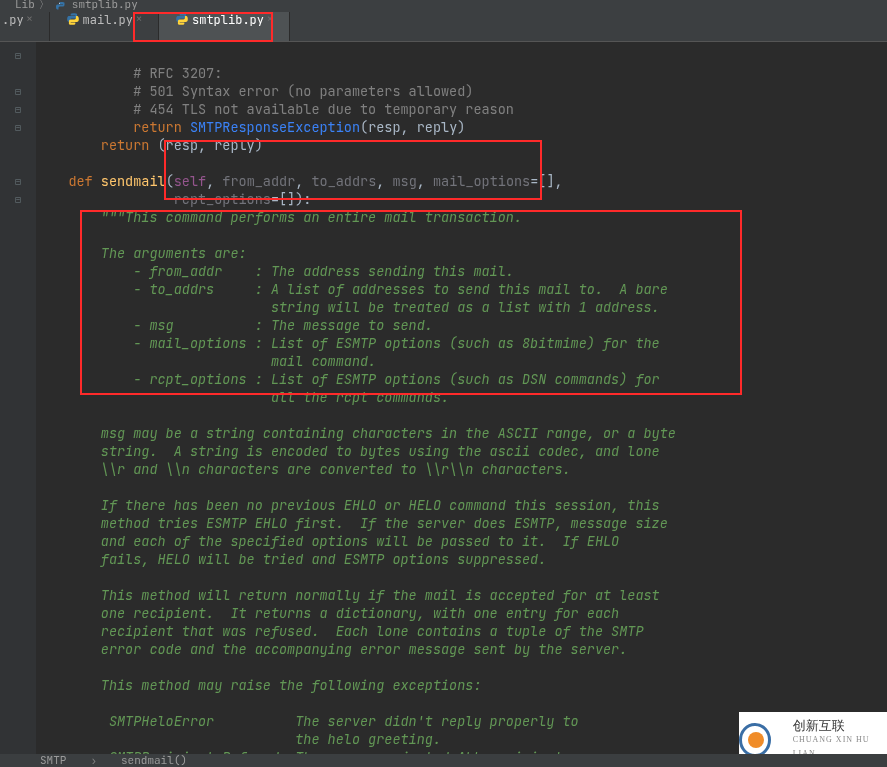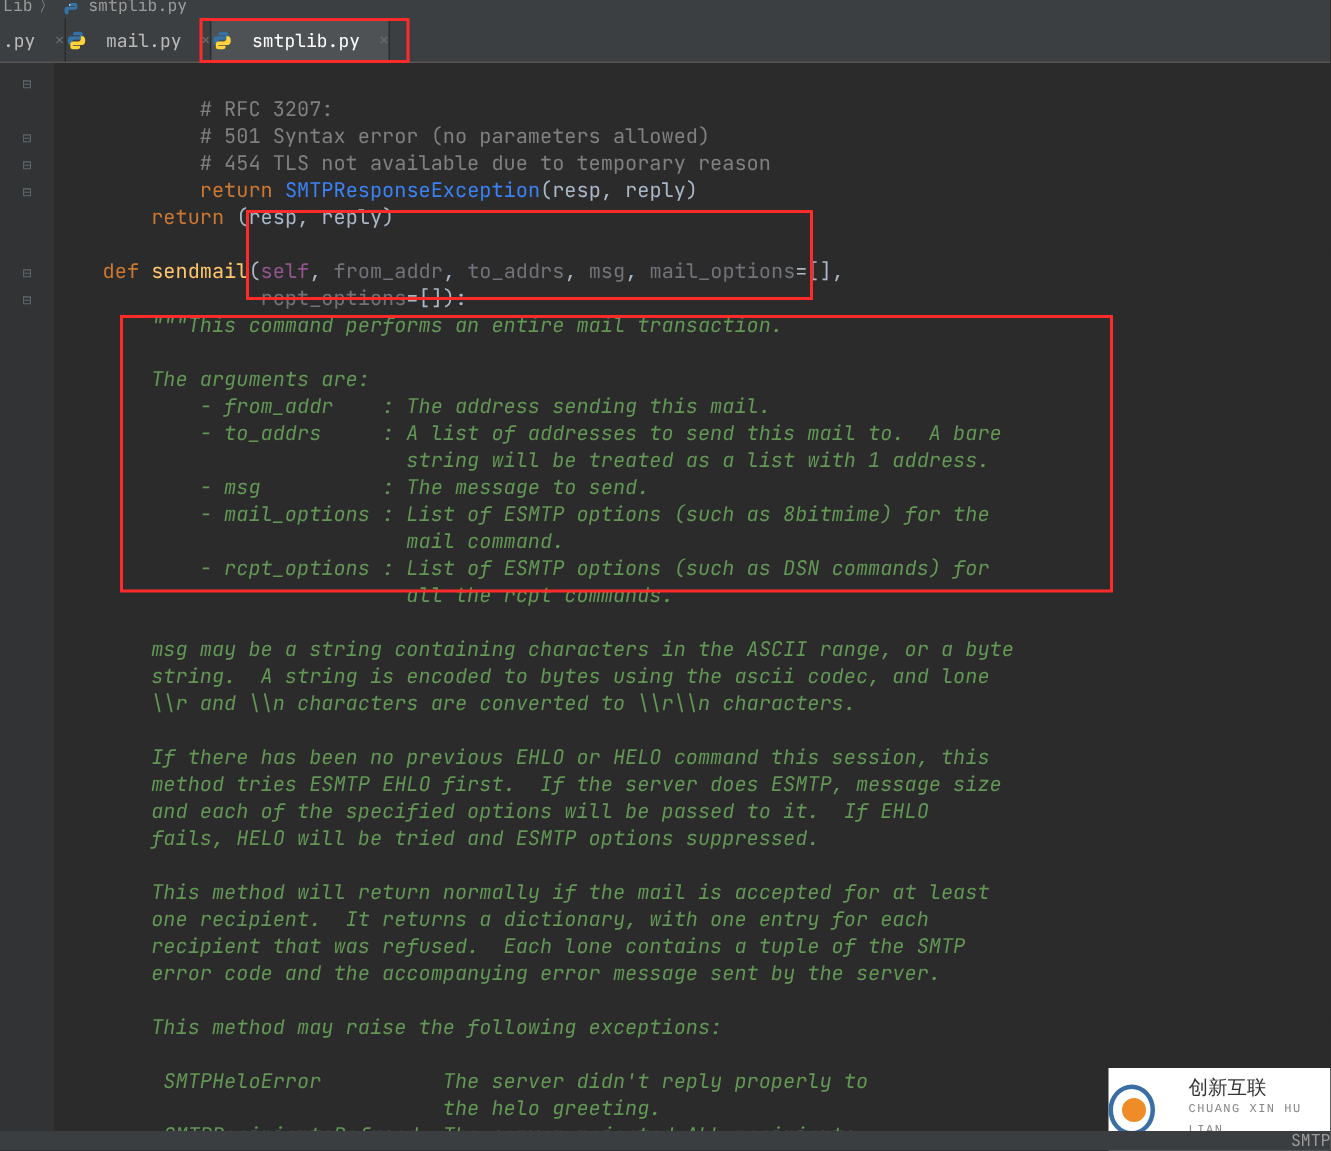--- a/index.html
+++ b/index.html
@@ -11,43 +11,43 @@
     overflow: hidden;
     width: 887px;
     height: 767px;
     position: relative;
   }
   .breadcrumb {
     height: 12px;
     background: #3c3f41;
     color: #9a9a9a;
     font-size: 11px;
-    padding-left: 2px;
+    padding-left: 15px;
     display: flex;
     align-items: flex-start;
     line-height: 8px;
   }
   .breadcrumb span { margin-right: 4px;}
   .tabbar {
     height: 30px;
     background: #3c3f41;
     display: flex;
     align-items: stretch;
     border-bottom: 1px solid #555;
     position: relative;
   }
   .tab {
     display: flex;
-    align-items: center;
-    padding: 0 0;
+    align-items: flex-start;
+    padding: 0 16px;
     color: #bbbbbb;
     font-size: 12px;
     border-right: 1px solid #2b2b2b;
     cursor: pointer;
-    gap: 13px;
+    gap: 3px;
   }
   .tab .close { color:#6e6e6e; font-size:10px;}
   .tab.active {
     background: #4e5254;
     color: #fff;
   }
   .red-box {
     position: absolute;
     border: 2px solid #ff2a2a;
     pointer-events: none;
@@ -101,42 +101,41 @@
     position:absolute;
     bottom:0; left:0; right:0;
     height:13px;
     background:#3b3e40;
     color:#9b9b9b;
     font-size:11px;
     padding-left:40px;
     display:flex;
     align-items:flex-end;
     gap:24px;
-    flex-direction:column;
   }
   .statusbar .chev{opacity:.7;}
   .watermark {
     position:absolute;
     right:8px;
     bottom:14px;
     color:#8a8a8a;
     font-size:16px;
     font-family: Georgia, serif;
     letter-spacing:.5px;
   }
   .logo {
     position:absolute;
     right:0; bottom:0;
     width:148px; height:55px;
     background:#fff;
     display:flex;
     align-items:center;
     justify-content:center;
     gap:22px;
-    font-family: Liberation Mono, monospace;
+    font-family: Liberation Serif, serif;
     color:#333;
     margin-left:11px;
   }
   .logo .mark {
     width:34px;height:34px;border:3px solid #3a6ea5;border-radius:50%;
     position:relative;
   }
   .logo .mark::after{content:"";position:absolute;width:16px;height:16px;background:#f08c28;border-radius:50%;left:6px;top:6px;}
   .logo .txt{font-size:13px;line-height:14px;}
   .logo .txt small{display:block;font-size:8px;color:#888;letter-spacing:1px;}

